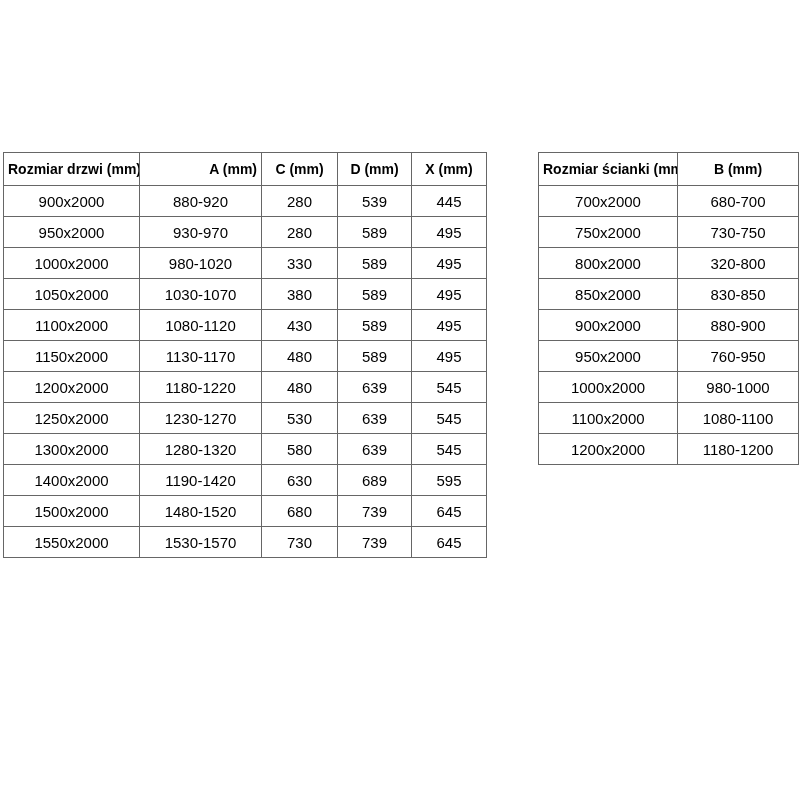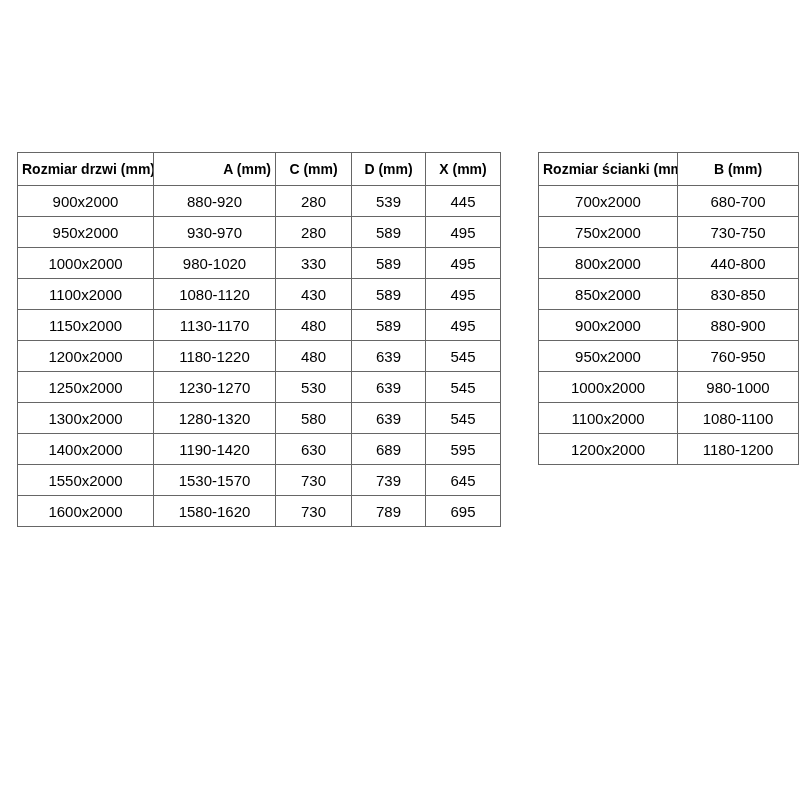--- a/index.html
+++ b/index.html
@@ -34,21 +34,21 @@
   table.spec-table th {
     font-size: 14px;
     font-weight: bold;
     height: 33px;
   }
   table.spec-table td {
     font-size: 15px;
     font-weight: normal;
   }
   
-  table.doors { left: 17px; top: 152px; width: 483px; }
+  table.doors { left: 3px; top: 152px; width: 483px; }
   table.doors th:nth-child(1) { width: 136px; }
   table.doors th:nth-child(2) { width: 122px; text-align: right; }
   table.doors th:nth-child(3) { width: 76px; }
   table.doors th:nth-child(4) { width: 74px; }
   table.doors th:nth-child(5) { width: 75px; }
   
   table.walls { left: 538px; top: 152px; width: 260px; }
   table.walls th:nth-child(1) { width: 139px; }
   table.walls th:nth-child(2) { width: 121px; }
 </style>
@@ -82,20 +82,27 @@
           <td>495</td>
         </tr>
         <tr>
           <td>1000x2000</td>
           <td>980-1020</td>
           <td>330</td>
           <td>589</td>
           <td>495</td>
         </tr>
         <tr>
+          <td>1050x2000</td>
+          <td>1030-1070</td>
+          <td>380</td>
+          <td>589</td>
+          <td>495</td>
+        </tr>
+        <tr>
           <td>1100x2000</td>
           <td>1080-1120</td>
           <td>430</td>
           <td>589</td>
           <td>495</td>
         </tr>
         <tr>
           <td>1150x2000</td>
           <td>1130-1170</td>
           <td>480</td>
@@ -124,54 +131,54 @@
           <td>545</td>
         </tr>
         <tr>
           <td>1400x2000</td>
           <td>1190-1420</td>
           <td>630</td>
           <td>689</td>
           <td>595</td>
         </tr>
         <tr>
+          <td>1500x2000</td>
+          <td>1480-1520</td>
+          <td>680</td>
+          <td>739</td>
+          <td>645</td>
+        </tr>
+        <tr>
           <td>1550x2000</td>
           <td>1530-1570</td>
           <td>730</td>
           <td>739</td>
           <td>645</td>
         </tr>
-        <tr>
-          <td>1600x2000</td>
-          <td>1580-1620</td>
-          <td>730</td>
-          <td>789</td>
-          <td>695</td>
-        </tr>
       </tbody>
     </table>
   <table class="spec-table walls">
       <thead>
         <tr>
           <th>Rozmiar ścianki (mm)</th>
           <th>B (mm)</th>
         </tr>
       </thead>
       <tbody>
         <tr>
           <td>700x2000</td>
           <td>680-700</td>
         </tr>
         <tr>
           <td>750x2000</td>
           <td>730-750</td>
         </tr>
         <tr>
           <td>800x2000</td>
-          <td>440-800</td>
+          <td>320-800</td>
         </tr>
         <tr>
           <td>850x2000</td>
           <td>830-850</td>
         </tr>
         <tr>
           <td>900x2000</td>
           <td>880-900</td>
         </tr>
         <tr>

